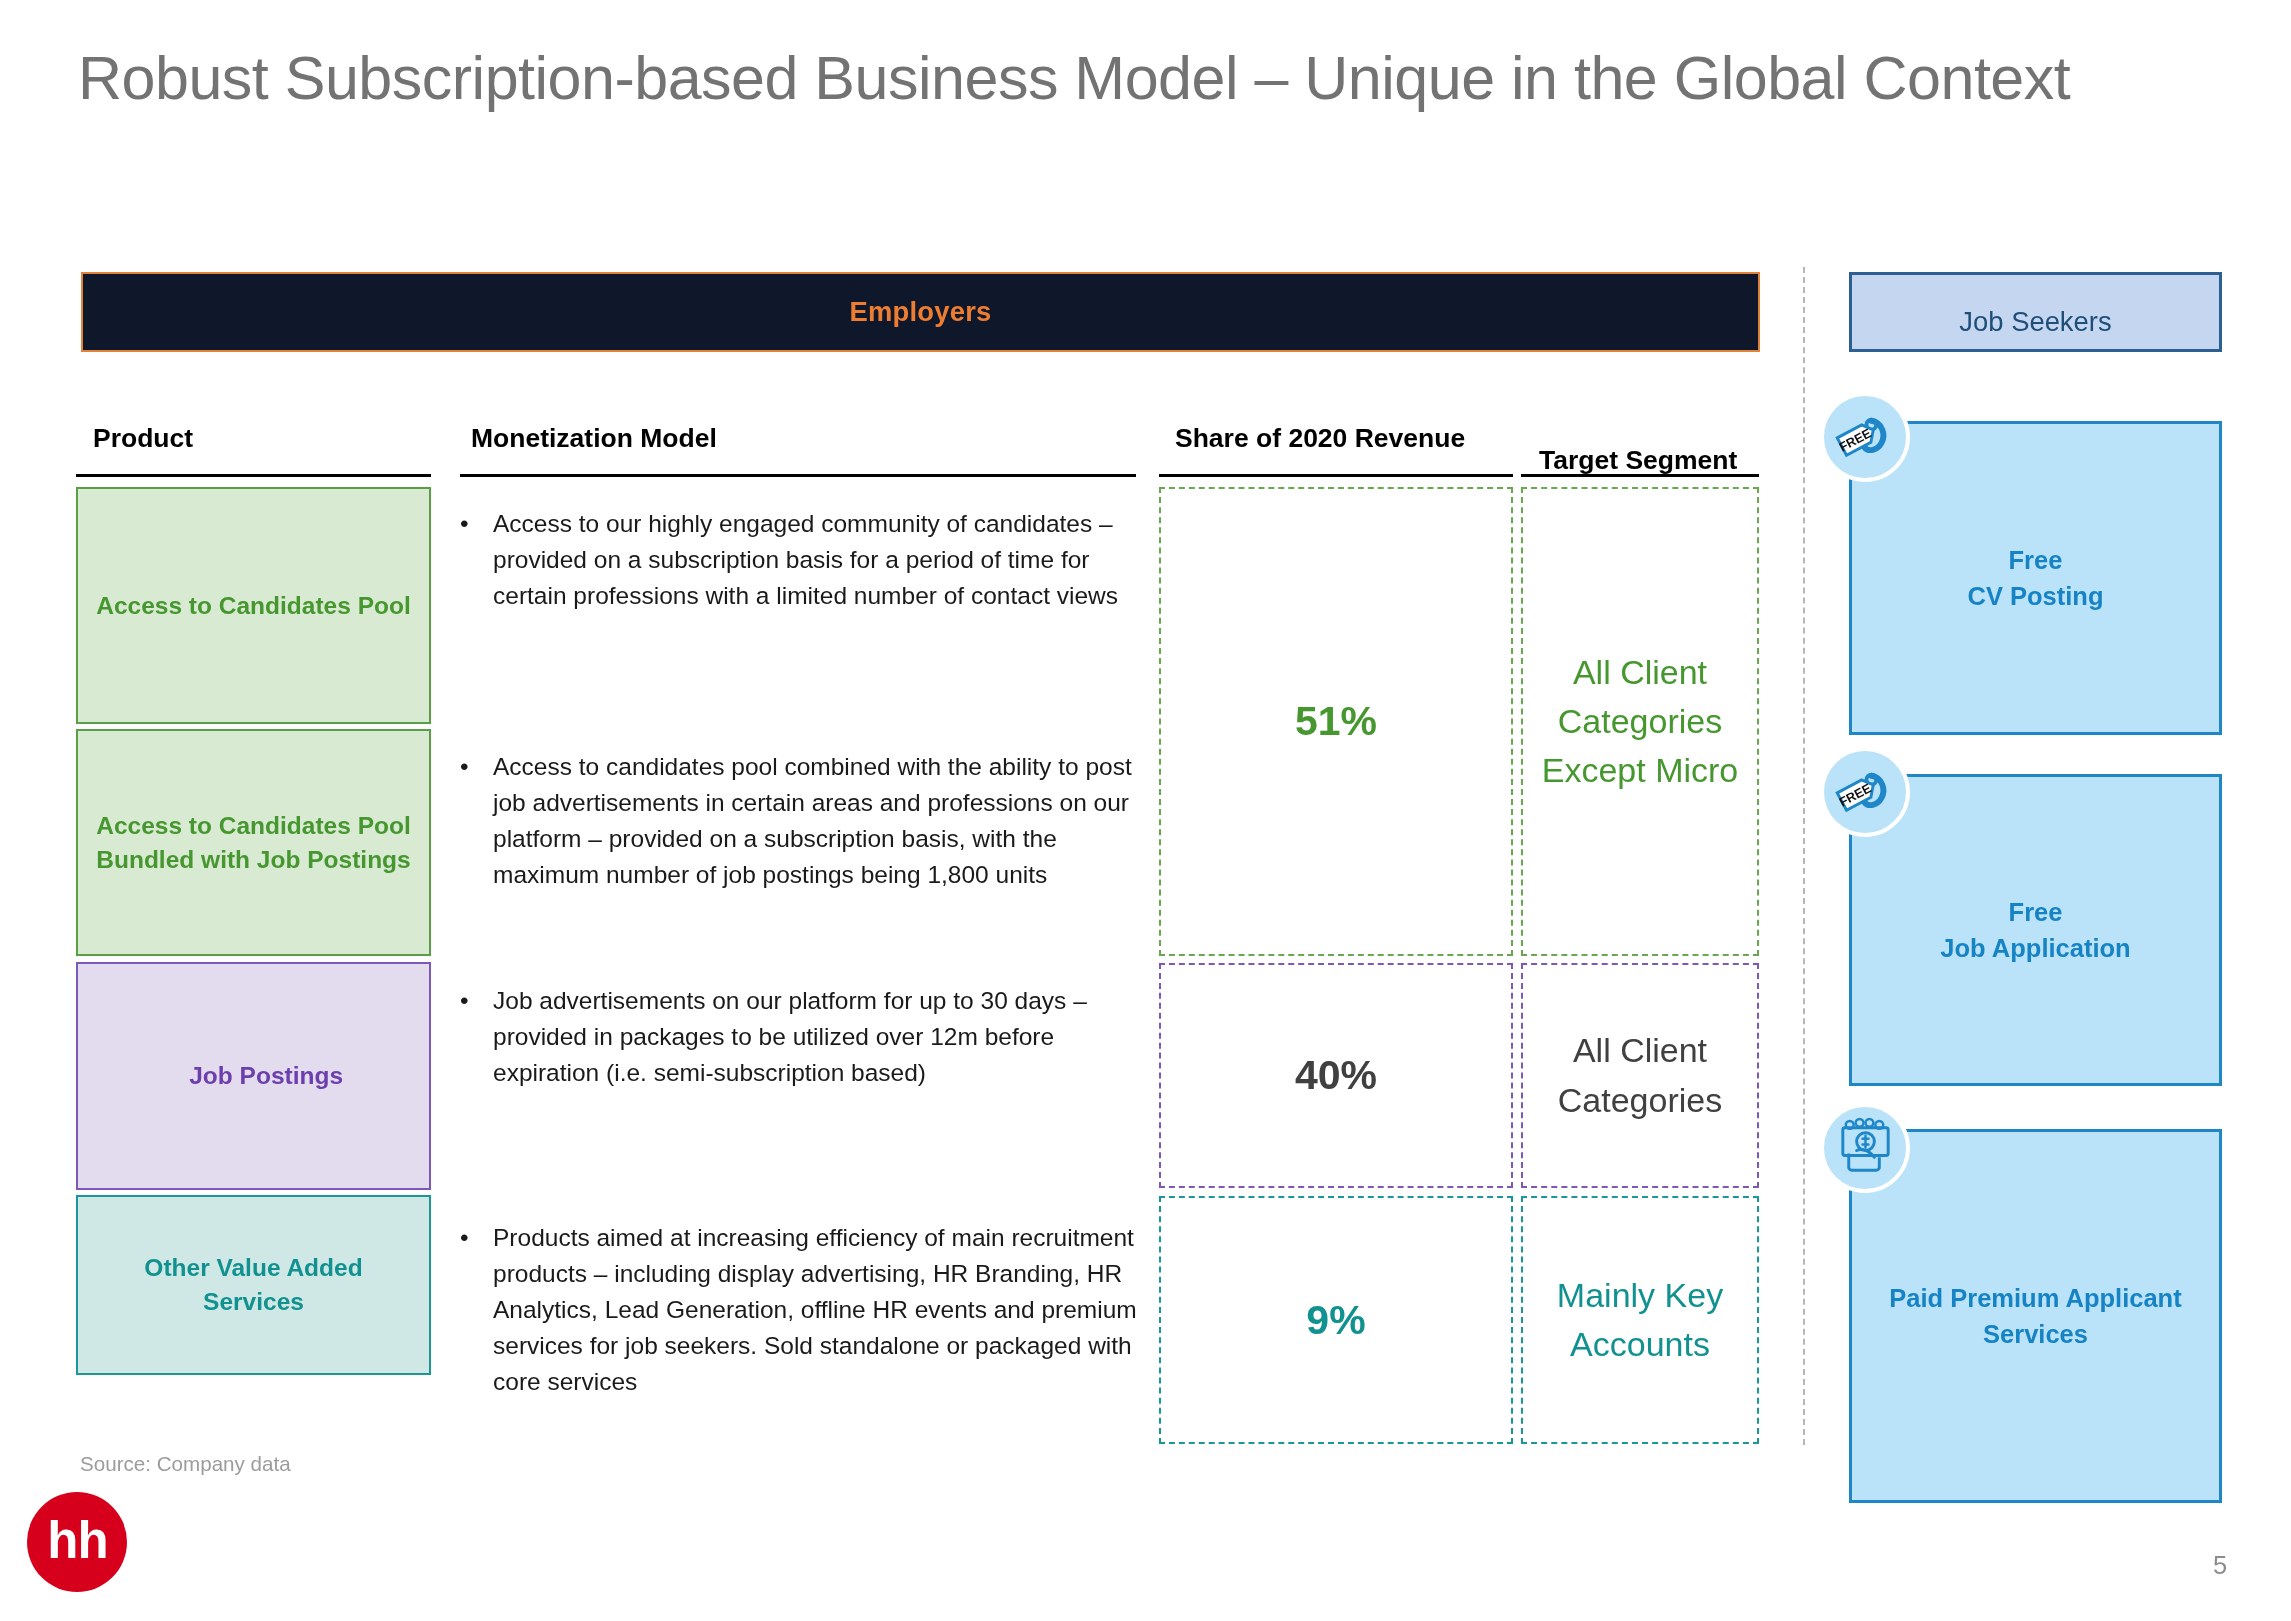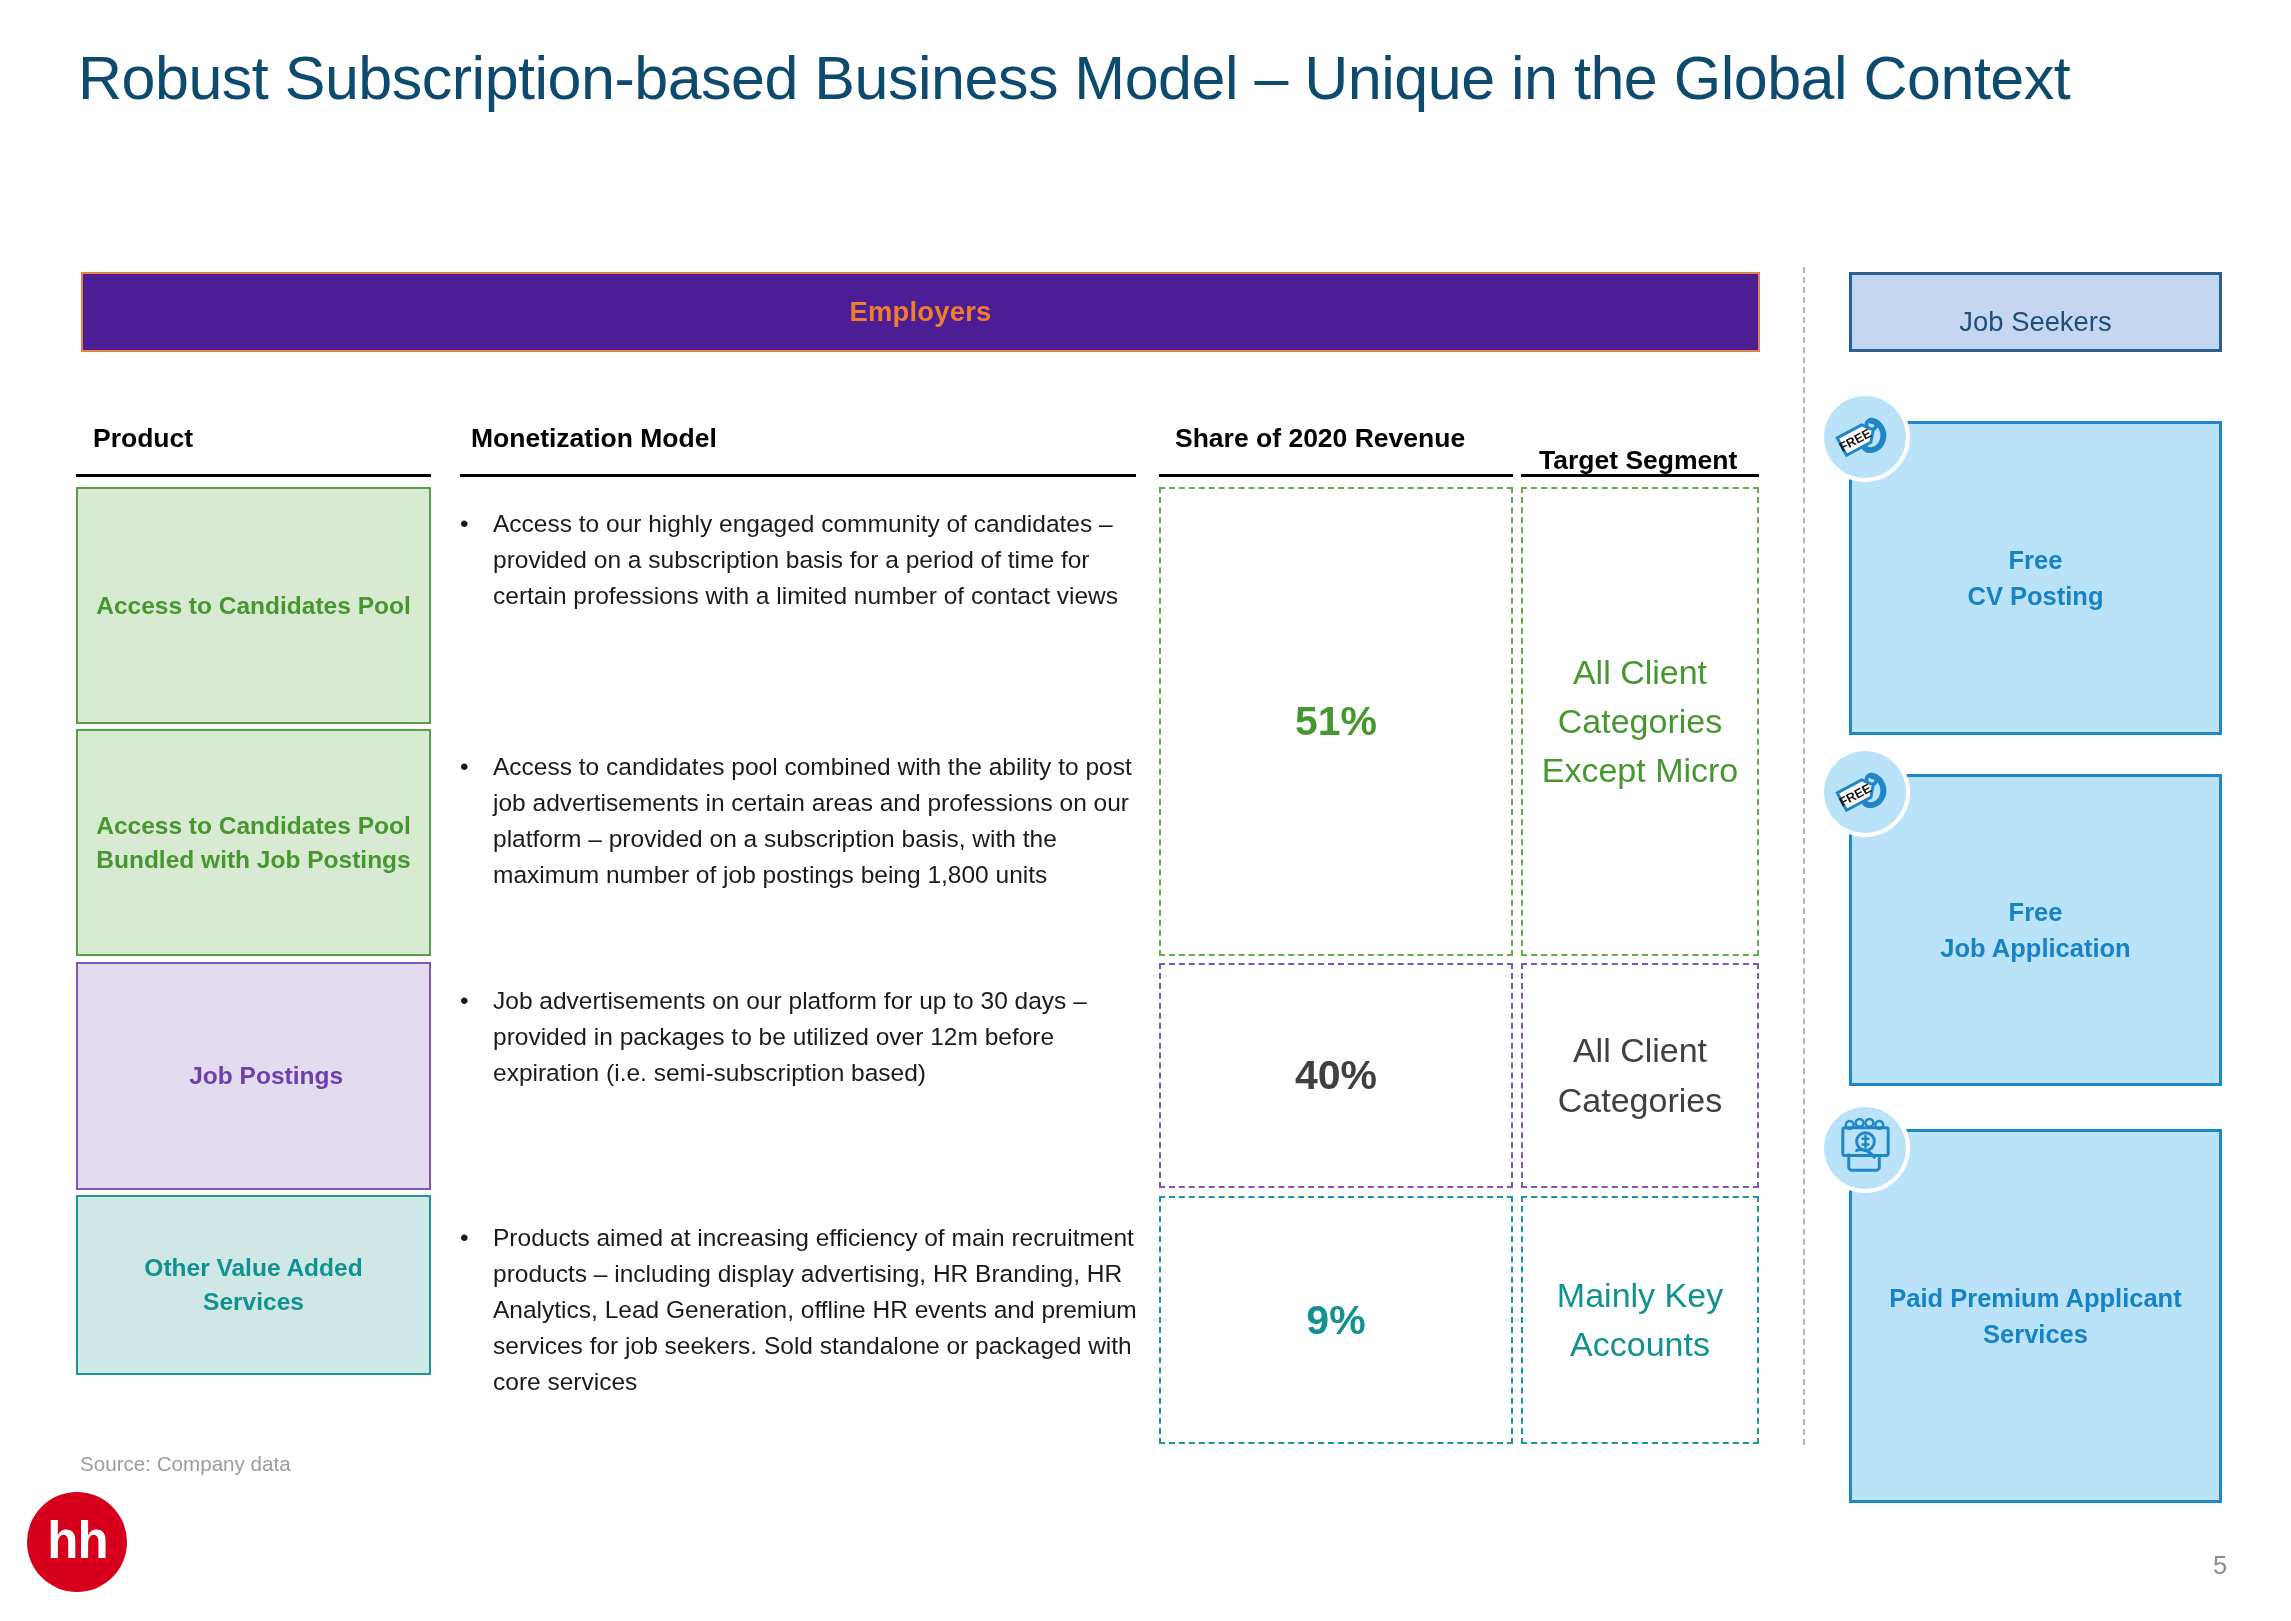--- a/index.html
+++ b/index.html
@@ -21,33 +21,33 @@
   }
 
   
   .slide-title {
     position: absolute;
     left: 78px;
     top: 41px;
     width: 2019px;
     font-size: 61px;
     line-height: 1.22;
-    color: #0c4a6e;
+    color: #737373;
     font-weight: 400;
     letter-spacing: -0.5px;
   }
 
   
   .employers-banner {
     position: absolute;
     left: 81px;
     top: 272px;
     width: 1679px;
     height: 80px;
-    background: #4c1d95;
+    background: #0f172a;
     border: 2.9px solid #e2833c;
     box-sizing: border-box;
     display: flex;
     align-items: center;
     justify-content: center;
   }
   .employers-banner-label {
     font-size: 27.4px;
     font-weight: bold;
     color: #ed7d31;

